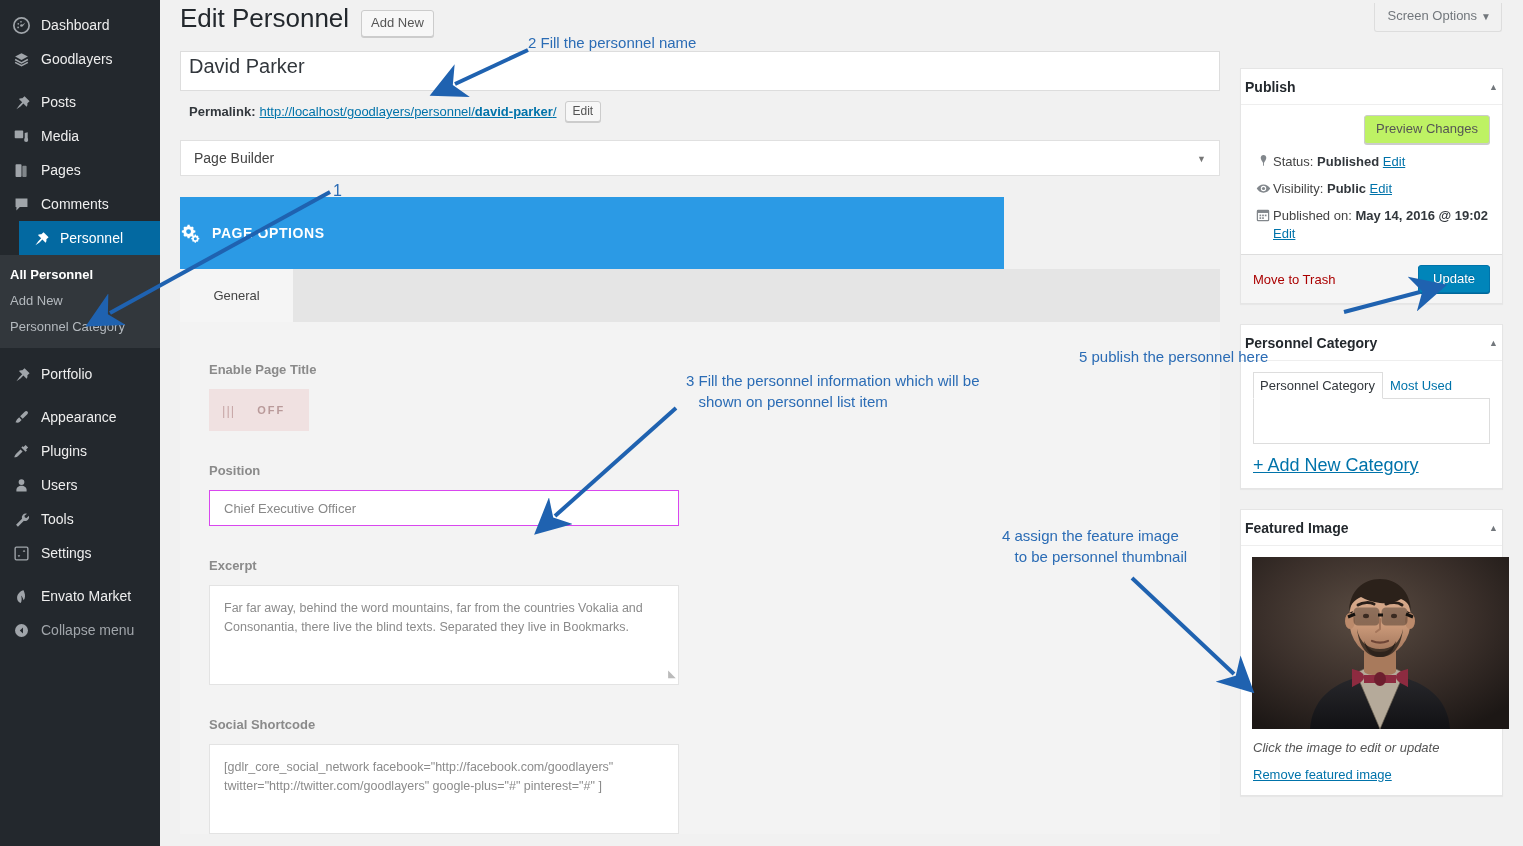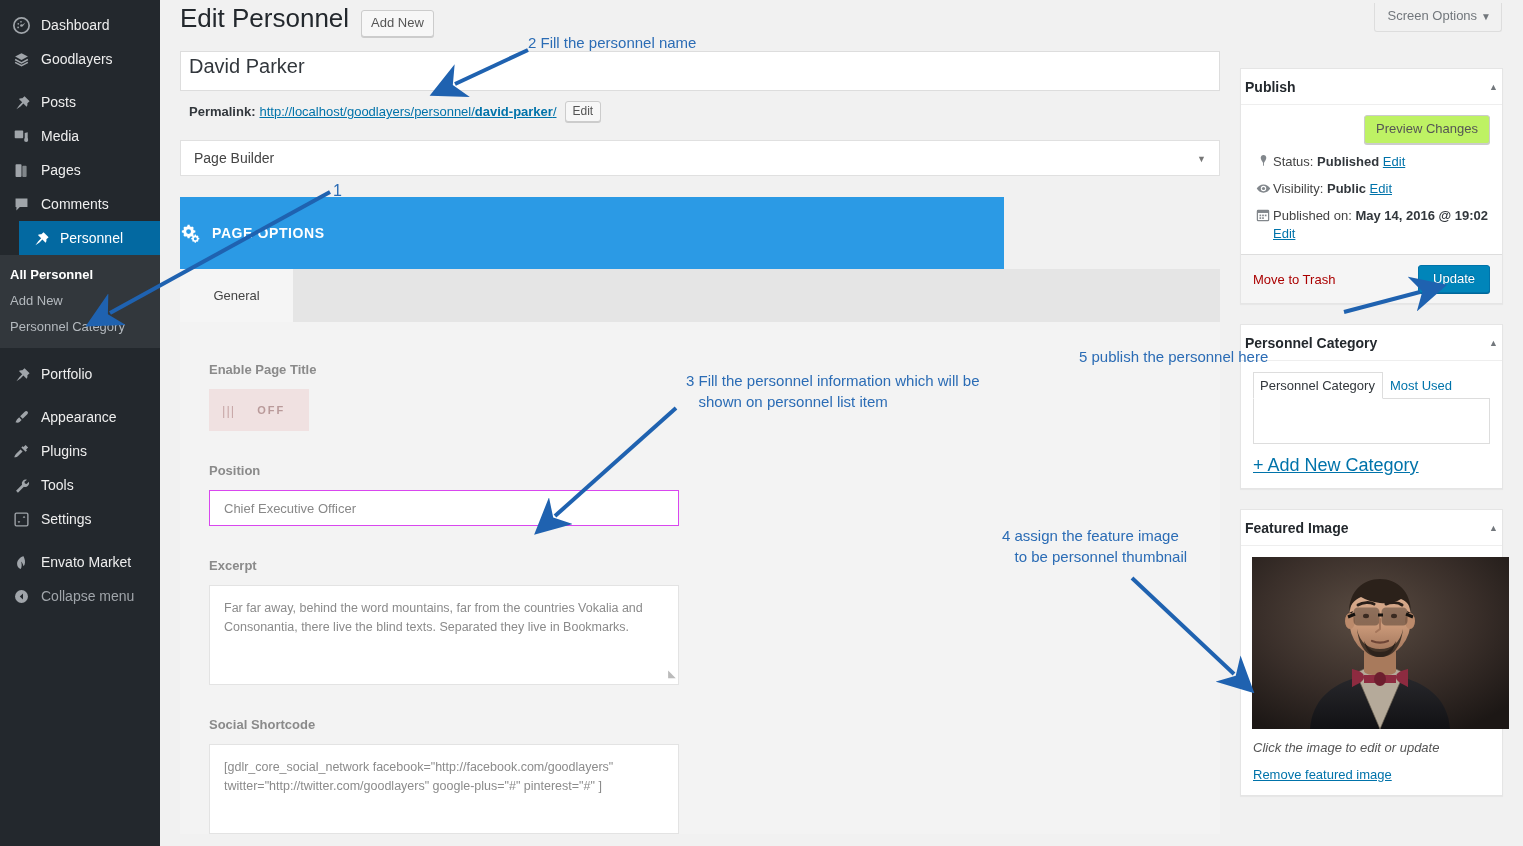--- a/index.html
+++ b/index.html
@@ -509,20 +509,29 @@
     <div class="menu-item">
       <span class="mi-icon">
         <svg width="17" height="17" viewBox="0 0 20 20" fill="currentColor">
             <path d="M14.8 2.3 12.4 4.7l-1-1-1.6 1.6 5 5 1.6-1.6-1-1 2.4-2.4z"></path>
             <path d="M8.8 7.5 3.5 12.8c-1 1-1.4 2.6-2.2 4 1.9.3 3.6-.4 4.7-1.4l5.3-5.3z"></path>
           </svg>
       </span>
       <span class="mi-label">Plugins</span>
     </div>
 
+    <div class="menu-item">
+      <span class="mi-icon">
+        <svg width="17" height="17" viewBox="0 0 20 20" fill="currentColor">
+            <circle cx="10" cy="6" r="3.4"></circle>
+            <path d="M10 10.4c-3.4 0-6 2.1-6 4.6v2h12v-2c0-2.5-2.6-4.6-6-4.6z"></path>
+          </svg>
+      </span>
+      <span class="mi-label">Users</span>
+    </div>
 
     <div class="menu-item">
       <span class="mi-icon">
         <svg width="17" height="17" viewBox="0 0 20 20" fill="currentColor">
             <path d="M16.5 3.3a4.6 4.6 0 0 0-5.9 5.9l-7 7 2.2 2.2 7-7a4.6 4.6 0 0 0 5.9-5.9l-2.7 2.7-2-.6-.6-2z"></path>
           </svg>
       </span>
       <span class="mi-label">Tools</span>
     </div>
 

